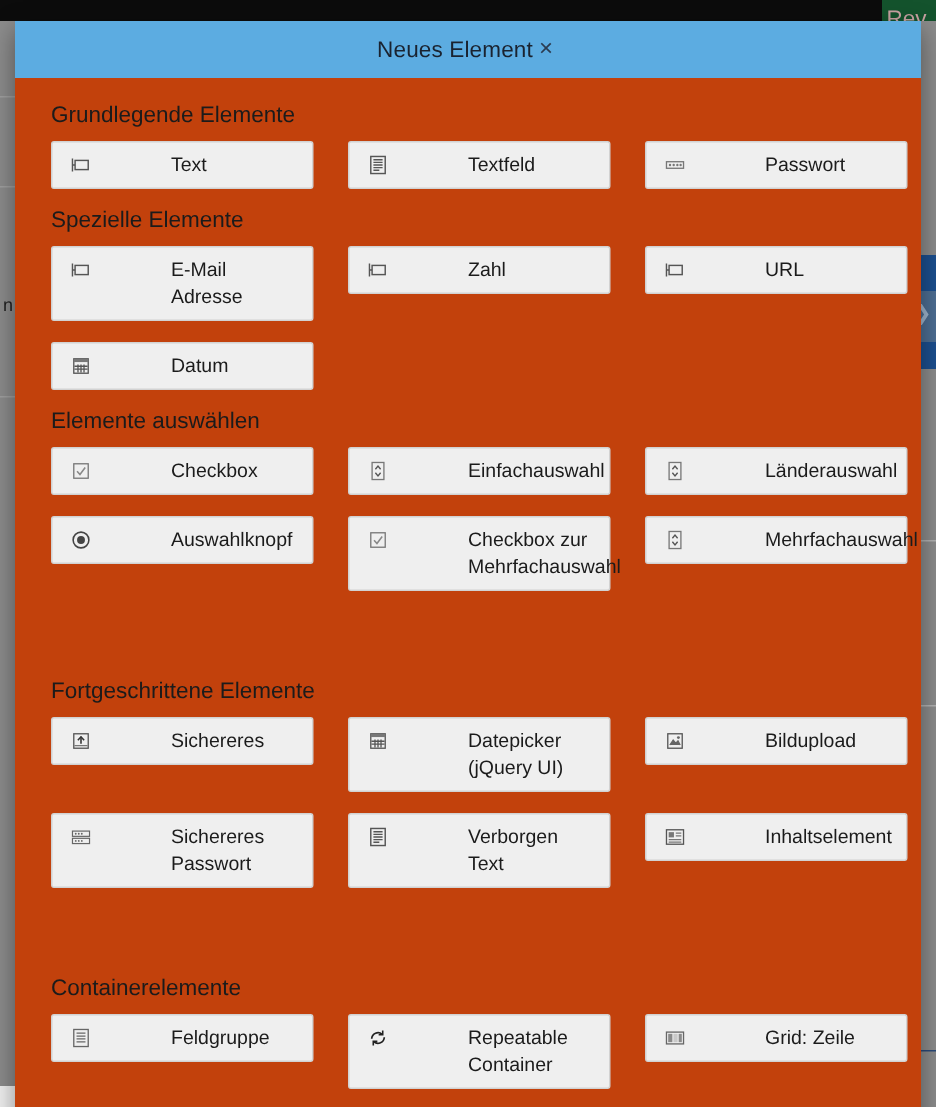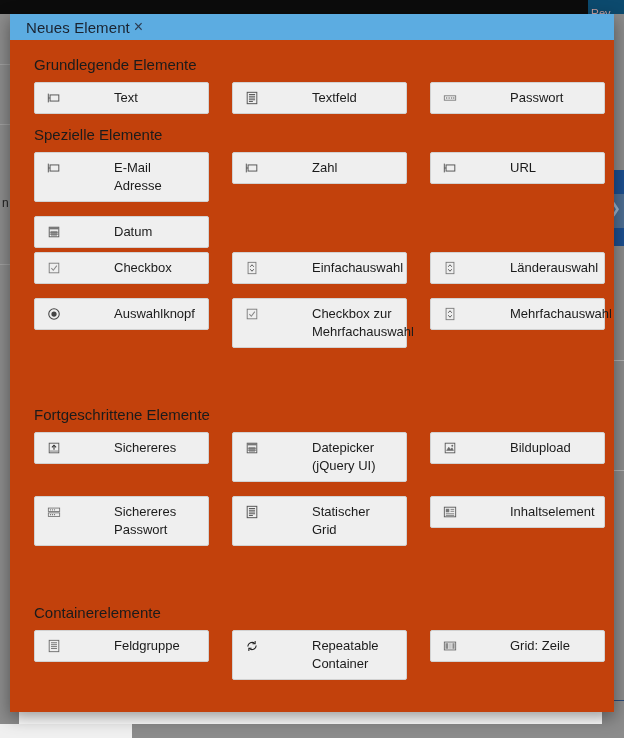--- a/index.html
+++ b/index.html
@@ -26,23 +26,23 @@
     top: 0; left: 0; right: 0;
     height: 14px;
     background: #0c0c0c;
   }
   .bg-topbar-right {
     position: absolute;
     top: 0;
     left: 588px;
     width: 36px;
     height: 26px;
-    background: #0c4a6e;
+    background: #14532d;
     color: #c9a2a3;
-    font-size: 11px;
+    font-size: 15px;
     line-height: 26px;
     padding-left: 3px;
     box-sizing: border-box;
     overflow: hidden;
     white-space: nowrap;
   }
   .bg-leftrail {
     position: absolute;
     top: 14px;
     left: 0;
@@ -133,25 +133,25 @@
     left: 10px;
     top: 14px;
     width: 604px;
     background: #ffffff;
     box-shadow: 0 5px 16px rgba(0,0,0,0.42);
     box-sizing: border-box;
     overflow: hidden;
   }
   .modal-header {
     background: #5cace1;
-    height: 26px;
+    height: 38px;
     padding: 0 16px;
     display: flex;
     align-items: center;
-    justify-content: flex-start;
+    justify-content: center;
     box-sizing: border-box;
   }
   .modal-title {
     font-size: 15px;
     color: #1a2330;
     font-weight: normal;
     letter-spacing: 0.1px;
   }
   .modal-close {
     font-size: 16px;
@@ -333,20 +333,21 @@
     <line x1="3" y1="8.2" x2="13" y2="8.2"></line>
                   <line x1="3" y1="10.4" x2="13" y2="10.4"></line>
   </svg>
               </span>
               <span class="elem-label">Datum</span>
             </div>
             <div class="elem-btn spacer"></div>
           </div>
         </div>
         <div class="group">
+          <div class="group-title">Elemente auswählen</div>
           <div class="grid">
             <div class="elem-btn">
               <span class="ico">
                 <svg class="i-checkbox-icon" viewBox="0 0 16 16" width="14" height="14" fill="none" stroke="#777" stroke-width="1">
     <rect x="2.5" y="2.5" width="11" height="11"></rect>
     <polyline points="5,8.2 7.2,10.6 11.2,5.3" stroke="#888" stroke-width="1.2"></polyline>
   </svg>
               </span>
               <span class="elem-label">Checkbox</span>
             </div>
@@ -459,21 +460,21 @@
               <span class="ico">
                 <svg class="i-textarea-icon" viewBox="0 0 16 16" width="14" height="14" fill="none" stroke="#555" stroke-width="1.1">
     <rect x="2.5" y="1.5" width="11" height="13"></rect>
     <line x1="4.5" y1="4" x2="11.5" y2="4"></line>
                   <line x1="4.5" y1="6" x2="11.5" y2="6"></line>
     <line x1="4.5" y1="8" x2="11.5" y2="8"></line>
                   <line x1="4.5" y1="10" x2="11.5" y2="10"></line>
     <line x1="4.5" y1="12" x2="9" y2="12"></line>
   </svg>
               </span>
-              <span class="elem-label">Statischer Grid</span>
+              <span class="elem-label">Verborgen Text</span>
             </div>
             <div class="elem-btn">
               <span class="ico">
                 <svg class="i-content-element-icon" viewBox="0 0 16 16" width="14" height="14" fill="none" stroke="#555" stroke-width="1">
     <rect x="1.5" y="2.5" width="13" height="11"></rect>
     <rect x="3.2" y="4.3" width="4" height="4" fill="#777" stroke="none"></rect>
     <line x1="8.6" y1="5" x2="12.8" y2="5" stroke="#777"></line>
     <line x1="8.6" y1="7.2" x2="12.8" y2="7.2" stroke="#777"></line>
     <line x1="3.2" y1="10" x2="12.8" y2="10" stroke="#777"></line>
     <line x1="3.2" y1="11.9" x2="12.8" y2="11.9" stroke="#777"></line>

